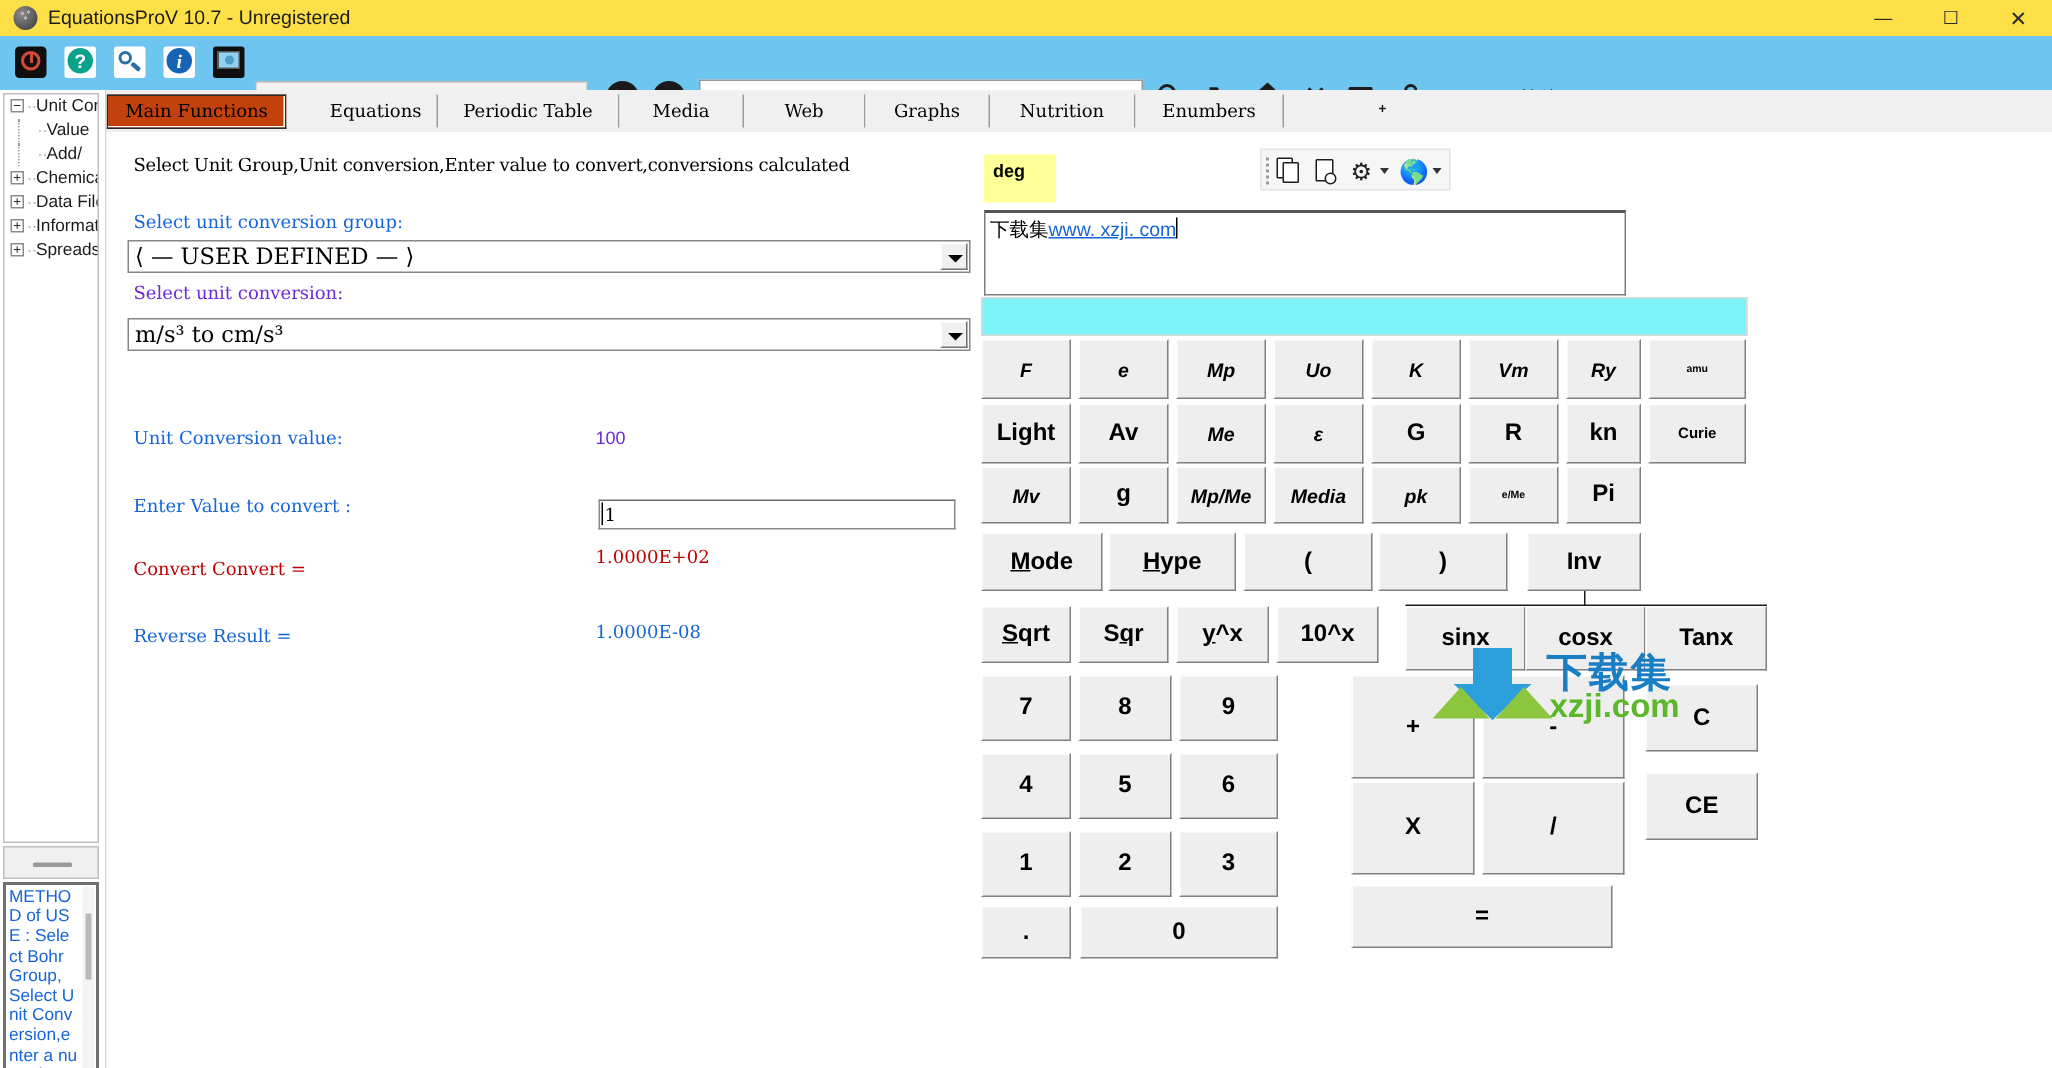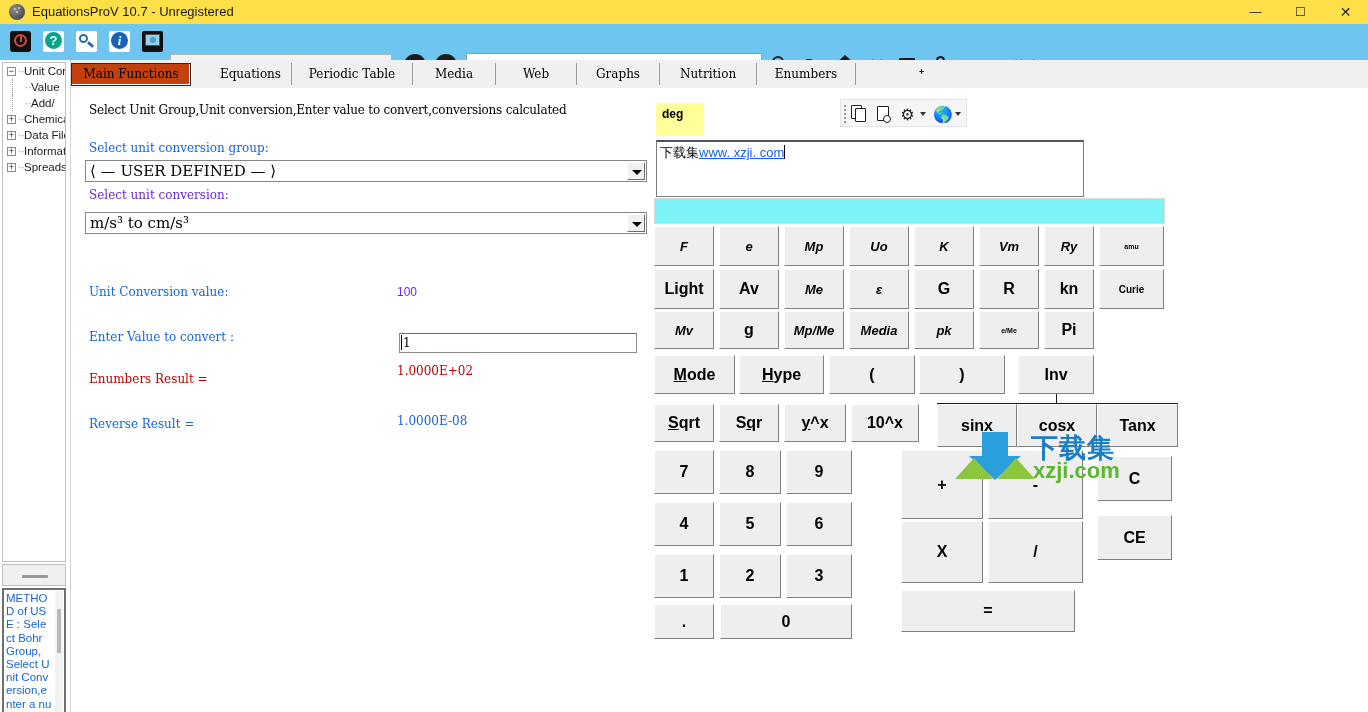--- a/index.html
+++ b/index.html
@@ -434,21 +434,21 @@
       <span class="btn"></span>
     </div>
 
     <div class="c-text lbl-ucv">Unit Conversion value:</div>
     <div class="c-text val-ucv">100</div>
 
     <div class="c-text lbl-env">Enter Value to convert :</div>
     <div class="txtinput">1</div>
     <div class="caretline"></div>
 
-    <div class="c-text lbl-cres">Enumbers Result =</div>
+    <div class="c-text lbl-cres">Convert Convert =</div>
     <div class="c-text val-cres">1.0000E+02</div>
 
     <div class="c-text lbl-rres">Reverse Result =</div>
     <div class="c-text val-rres">1.0000E-08</div>
   </div>
 
   <div class="deg-badge">deg</div>
 
   <div class="mini-toolbar">
     <span class="mt-grip"></span>

